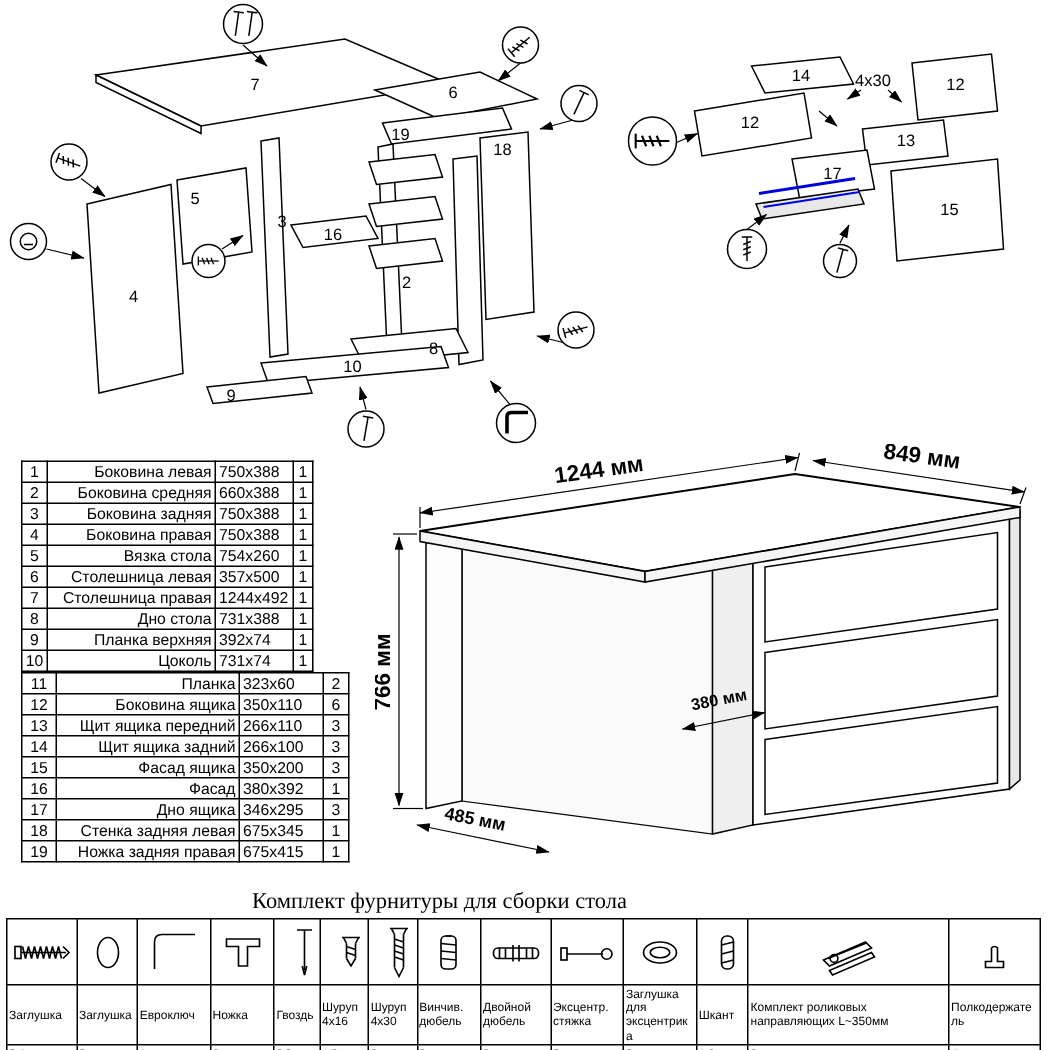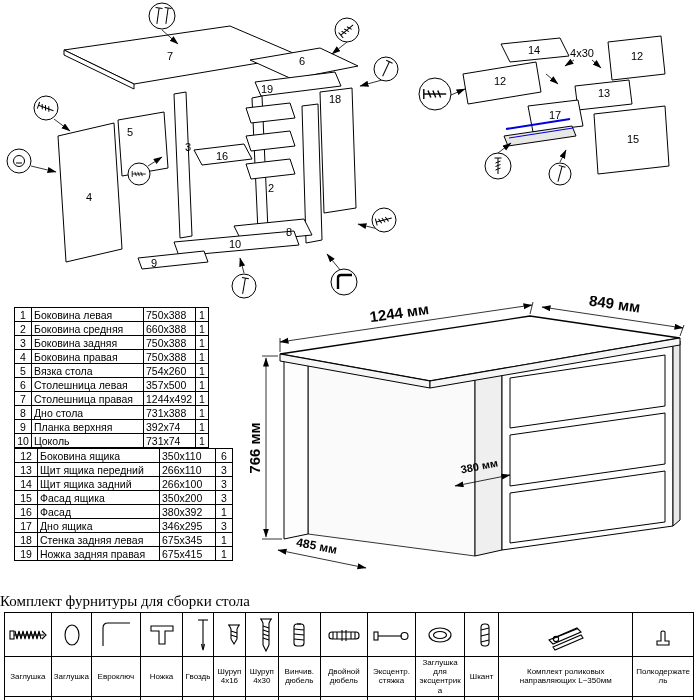--- a/index.html
+++ b/index.html
@@ -9,35 +9,35 @@
     font-family:"Liberation Sans", sans-serif; color:#000;
   }
   .page { position:absolute; inset:0; width:698px; height:700px; background:#fff; }
   .svg-abs { position:absolute; }
 
   
   .parts { position:absolute; left:14px; top:307px; }
   table { border-collapse:collapse; }
   .pt td { border:1px solid #000; font-size:10.5px; height:14px; padding:0 2px; white-space:nowrap; }
   .pt .c-num  { text-align:center; width:17px; }
-  .pt .c-name { width:112px; text-align:left; }
+  .pt .c-name { width:112px; text-align:right; }
   .pt .c-size { text-align:left; width:52px; }
   .pt .c-qty  { text-align:center; width:13px; }
   .pt2 .c-num  { width:23px; }
   .pt2 .c-name { width:122px; }
   .pt2 .c-size { width:56px; }
   .pt2 .c-qty  { width:17px; }
 
   
   .hw-title {
-    position:absolute; left:0; top:593px; width:586px; 
+    position:absolute; left:0; top:593px; width:586px; text-align:center;
     font-family:"Liberation Serif", serif; font-size:15px;
   }
   .hw { position:absolute; left:4px; top:612px; width:690px; table-layout:fixed; }
-  .hw td { border:1px solid #000; text-align:center; vertical-align:middle; overflow:hidden; }
+  .hw td { border:1px solid #000; text-align:left; vertical-align:middle; overflow:hidden; }
   .hw .icon-cell { height:44px; }
   .hw .name-cell { font-size:8px; line-height:1.15; height:28px; padding:1px; word-wrap:break-word; }
   .hw .qty-cell  { font-size:11px; height:15px; }
   .hw-icon { display:block; margin:0 auto; }
   .hw-icon * { stroke:#000; fill:none; stroke-width:1.1; }
 
   
   svg text { font-family:"Liberation Sans", sans-serif; fill:#000; }
   .plabel { font-size:11px; text-anchor:middle; }
   .dim { font-weight:bold; text-anchor:middle; }
@@ -268,20 +268,26 @@
         <tr>
             <td class="c-num">10</td>
             <td class="c-name">Цоколь</td>
             <td class="c-size">731x74</td>
             <td class="c-qty">1</td>
           </tr>
       </tbody>
     </table>
     <table class="pt pt2">
       <tbody>
+        <tr>
+            <td class="c-num">11</td>
+            <td class="c-name">Планка</td>
+            <td class="c-size">323x60</td>
+            <td class="c-qty">2</td>
+          </tr>
         <tr>
             <td class="c-num">12</td>
             <td class="c-name">Боковина ящика</td>
             <td class="c-size">350x110</td>
             <td class="c-qty">6</td>
           </tr>
         <tr>
             <td class="c-num">13</td>
             <td class="c-name">Щит ящика передний</td>
             <td class="c-size">266x110</td>

